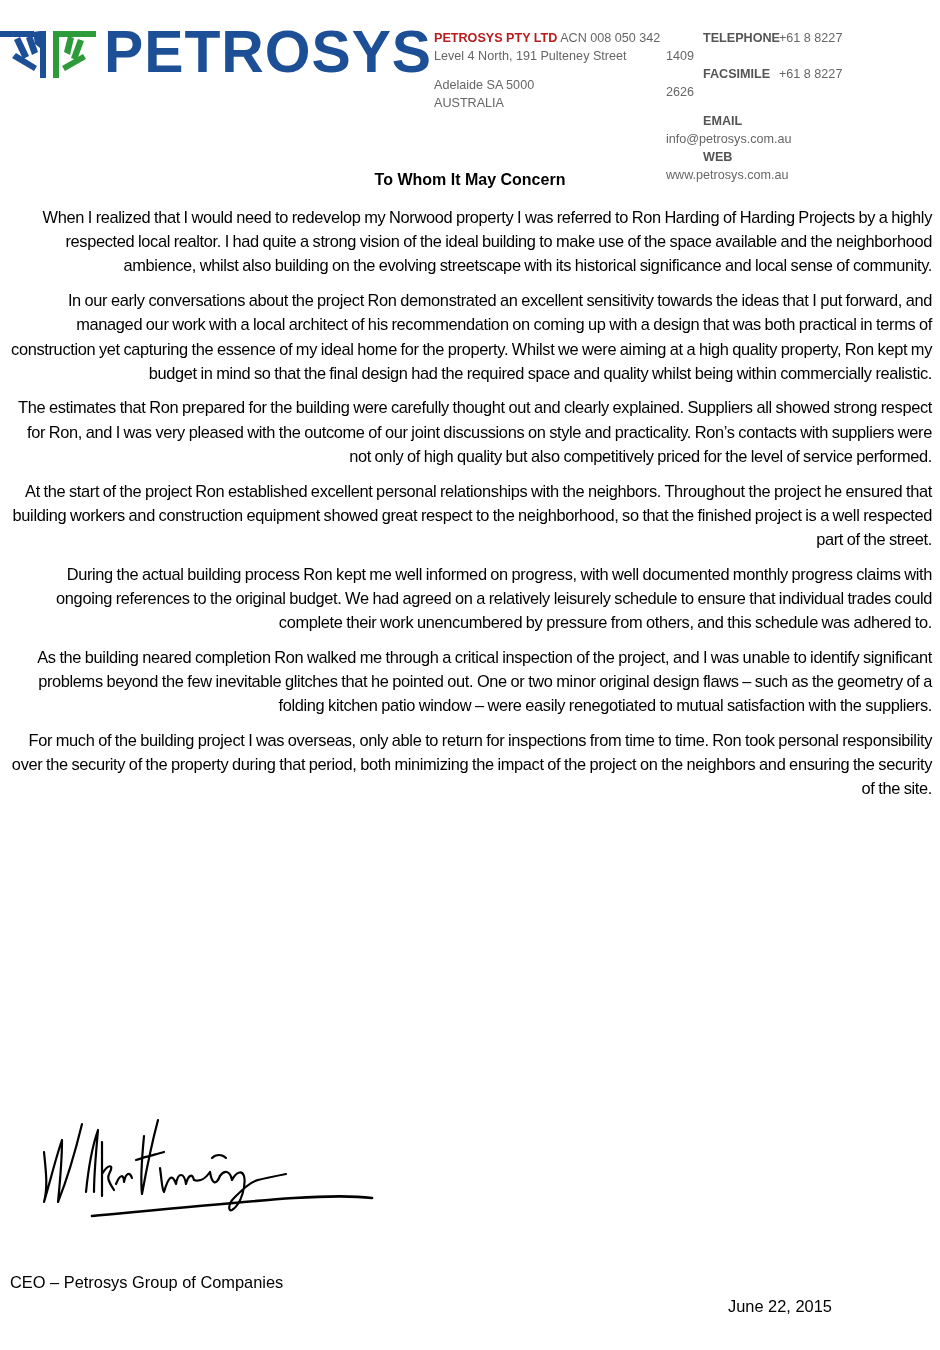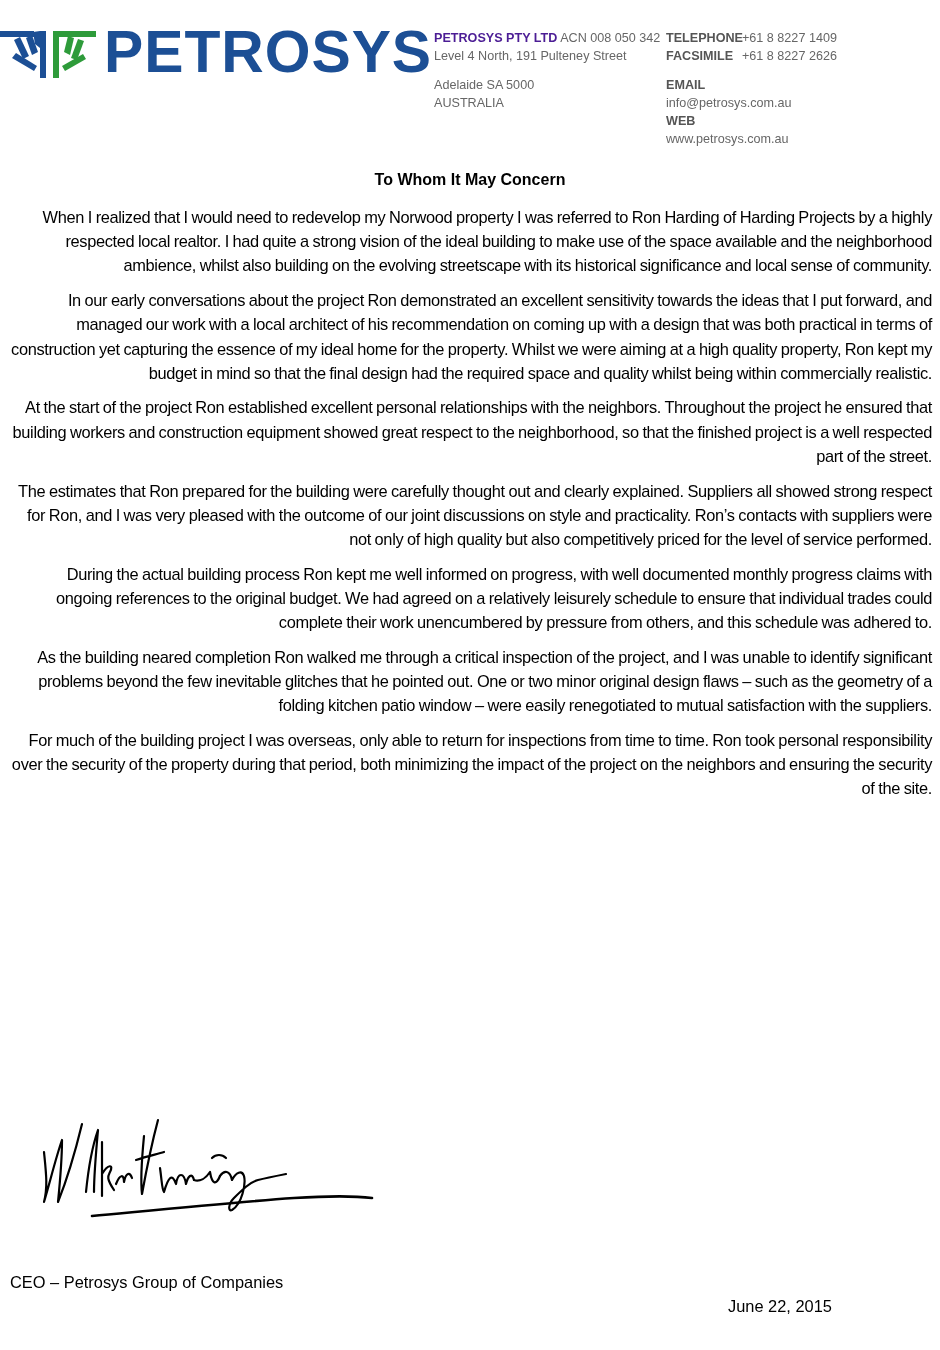--- a/index.html
+++ b/index.html
@@ -7,26 +7,26 @@
          font-family: "Liberation Sans", sans-serif; color: #000; }
 
   .letterhead { position: absolute; top: 0; left: 0; width: 860px; height: 120px; }
   .logo { position: absolute; left: 0; top: 28px; width: 415px; height: 52px; }
   .logo-mark { position: absolute; left: 0; top: 0; width: 100px; height: 50px; }
   .logo-text { position: absolute; left: 104px; top: -8px; font-family: "Liberation Sans", sans-serif;
                font-weight: bold; font-size: 60px; letter-spacing: 1px; line-height: 64px; transform: scaleX(0.98);
                transform-origin: left top; }
 
   .contact { position: absolute; top: 29px; font-size: 12.6px; color: #666; line-height: 18px; }
-  .contact .strong-blue { color: #4c1d95; font-weight: bold; }
+  .contact .strong-blue { color: #b91c1c; font-weight: bold; }
   .contact .lbl { color: #555; font-weight: bold; display: inline-block; }
   .c1 { left: 434px; }
   .c1 .gap { height: 11px; }
   .c2 { left: 666px; }
-  .c2 .lbl { width: 76px; }
+  .c2 .lbl { width: 76px; margin-left: 37px; }
 
   .title { position: absolute; top: 171px; left: 0; width: 940px; text-align: center;
            font-weight: bold; font-size: 16px; }
 
   .body-text { position: absolute; top: 205px; left: 10px; width: 922px; font-size: 16.4px; line-height: 24.2px;
                letter-spacing: -0.35px; word-spacing: -0.5px; }
   .body-text p { margin: 0 0 10.5px 0; text-align: right; }
 
   .signature { position: absolute; left: 36px; top: 1112px; width: 350px; height: 110px; }
 
@@ -82,22 +82,22 @@
       <span class="lbl">WEB</span><span>www.petrosys.com.au</span>
     </div>
   </div>
 </div>
 
 <div class="title">To Whom It May Concern</div>
 
 <div class="body-text">
   <p>When I realized that I would need to redevelop my Norwood property I was referred to Ron Harding of Harding Projects by a highly respected local realtor. I had quite a strong vision of the ideal building to make use of the space available and the neighborhood ambience, whilst also building on the evolving streetscape with its historical significance and local sense of community.</p>
   <p>In our early conversations about the project Ron demonstrated an excellent sensitivity towards the ideas that I put forward, and managed our work with a local architect of his recommendation on coming up with a design that was both practical in terms of construction yet capturing the essence of my ideal home for the property. Whilst we were aiming at a high quality property, Ron kept my budget in mind so that the final design had the required space and quality whilst being within commercially realistic.</p>
+  <p>The estimates that Ron prepared for the building were carefully thought out and clearly explained. Suppliers all showed strong respect for Ron, and I was very pleased with the outcome of our joint discussions on style and practicality. Ron’s contacts with suppliers were not only of high quality but also competitively priced for the level of service performed.</p>
   <p>At the start of the project Ron established excellent personal relationships with the neighbors. Throughout the project he ensured that building workers and construction equipment showed great respect to the neighborhood, so that the finished project is a well respected part of the street.</p>
-  <p>The estimates that Ron prepared for the building were carefully thought out and clearly explained. Suppliers all showed strong respect for Ron, and I was very pleased with the outcome of our joint discussions on style and practicality. Ron’s contacts with suppliers were not only of high quality but also competitively priced for the level of service performed.</p>
   <p>During the actual building process Ron kept me well informed on progress, with well documented monthly progress claims with ongoing references to the original budget. We had agreed on a relatively leisurely schedule to ensure that individual trades could complete their work unencumbered by pressure from others, and this schedule was adhered to.</p>
   <p>As the building neared completion Ron walked me through a critical inspection of the project, and I was unable to identify significant problems beyond the few inevitable glitches that he pointed out. One or two minor original design flaws – such as the geometry of a folding kitchen patio window – were easily renegotiated to mutual satisfaction with the suppliers.</p>
   <p>For much of the building project I was overseas, only able to return for inspections from time to time. Ron took personal responsibility over the security of the property during that period, both minimizing the impact of the project on the neighbors and ensuring the security of the site.</p>
 </div>
 
 <svg class="signature" viewBox="0 0 350 110" width="350" height="110">
   <g fill="none" stroke="#000" stroke-width="2.2" stroke-linecap="round" stroke-linejoin="round">
 
     <path d="M8,40 C10,60 12,75 8,90 C14,70 20,45 26,28 C26,50 24,70 22,90 C30,70 38,45 46,12"></path>
 

